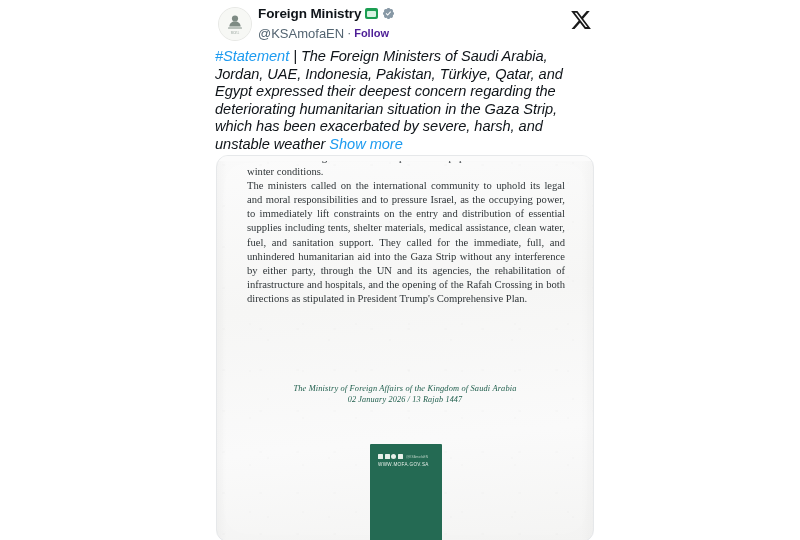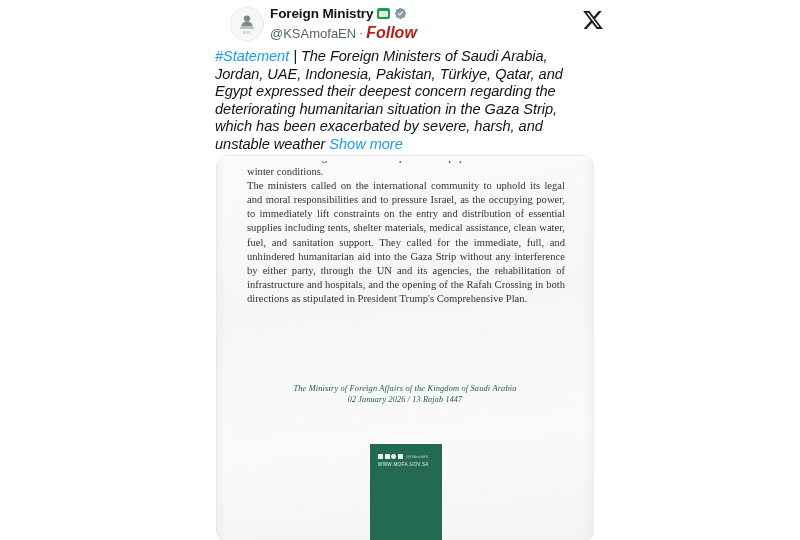--- a/index.html
+++ b/index.html
@@ -29,21 +29,21 @@
     left: 212px;
     top: 0px;
     width: 388px;
     height: 540px;
     background: #ffffff;
   }
 
   
   .tweet-header {
     position: absolute;
-    left: 16px;
+    left: 4px;
     top: 4px;
     width: 384px;
     height: 42px;
     text-align: center;
   }
 
   .avatar {
     position: absolute;
     left: 2px;
     top: 3px;
@@ -111,26 +111,25 @@
   .handle {
     font-size: 13px;
     color: #536471;
     white-space: nowrap;
   }
   .dot-sep {
     font-size: 12px;
     color: #536471;
   }
   .follow-link {
-    font-size: 16px;
+    font-size: 11px;
     font-weight: bold;
-    color: #b91c1c;
+    color: #4c1d95;
     white-space: nowrap;
     cursor: pointer;
-    font-style: italic;
   }
 
   .x-logo {
     position: absolute;
     right: 8px;
     top: 5px;
     width: 22px;
     height: 22px;
     cursor: pointer;
   }

